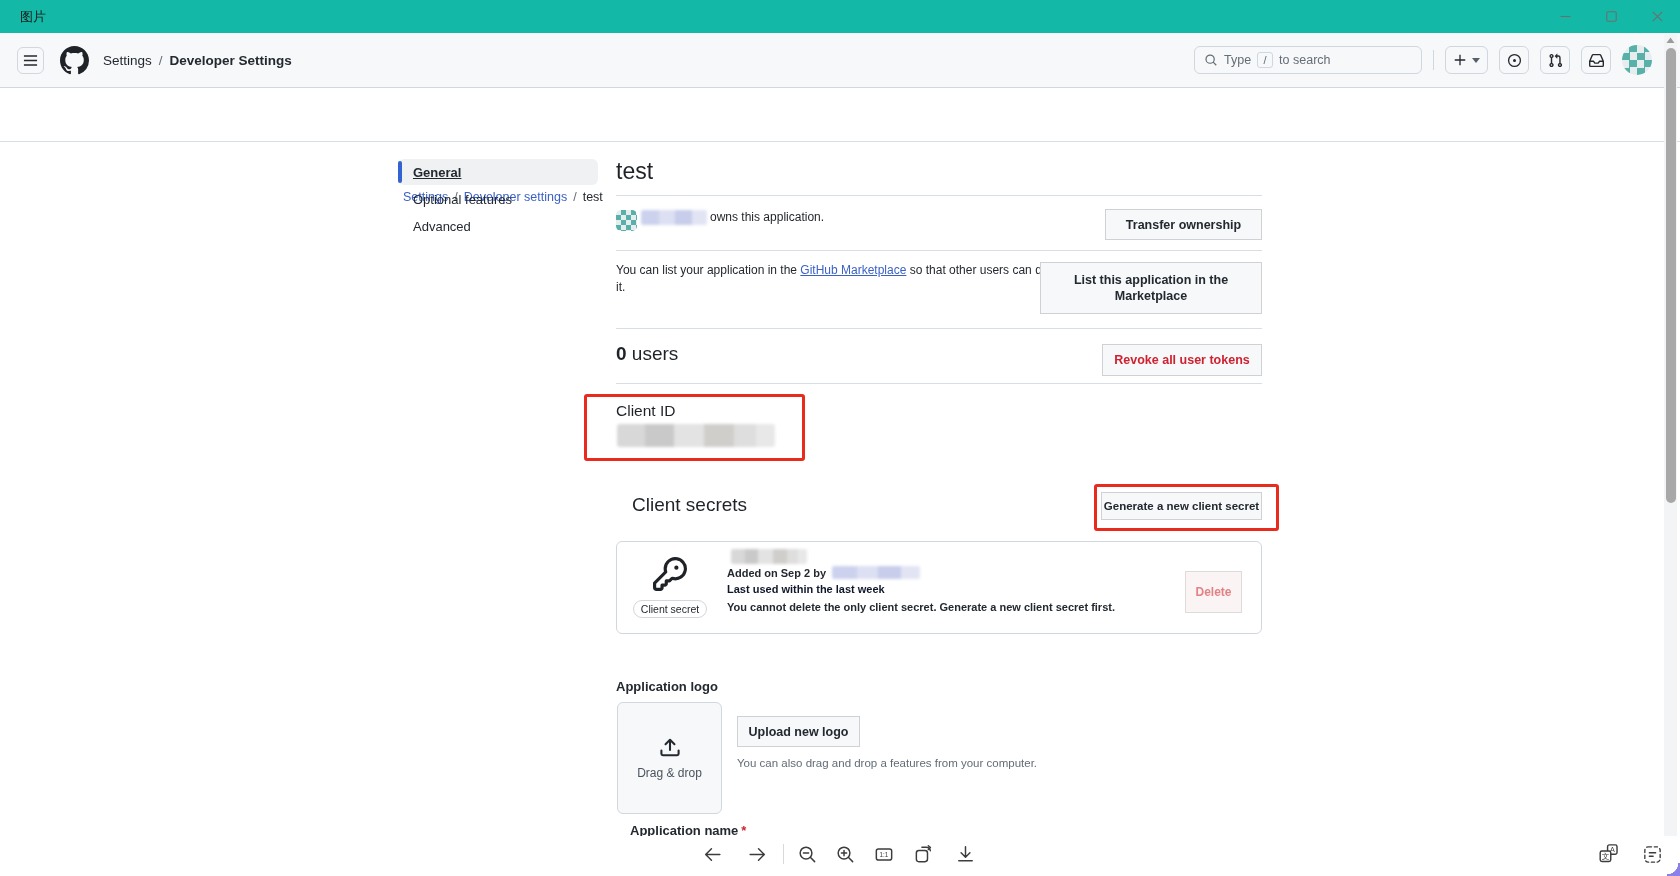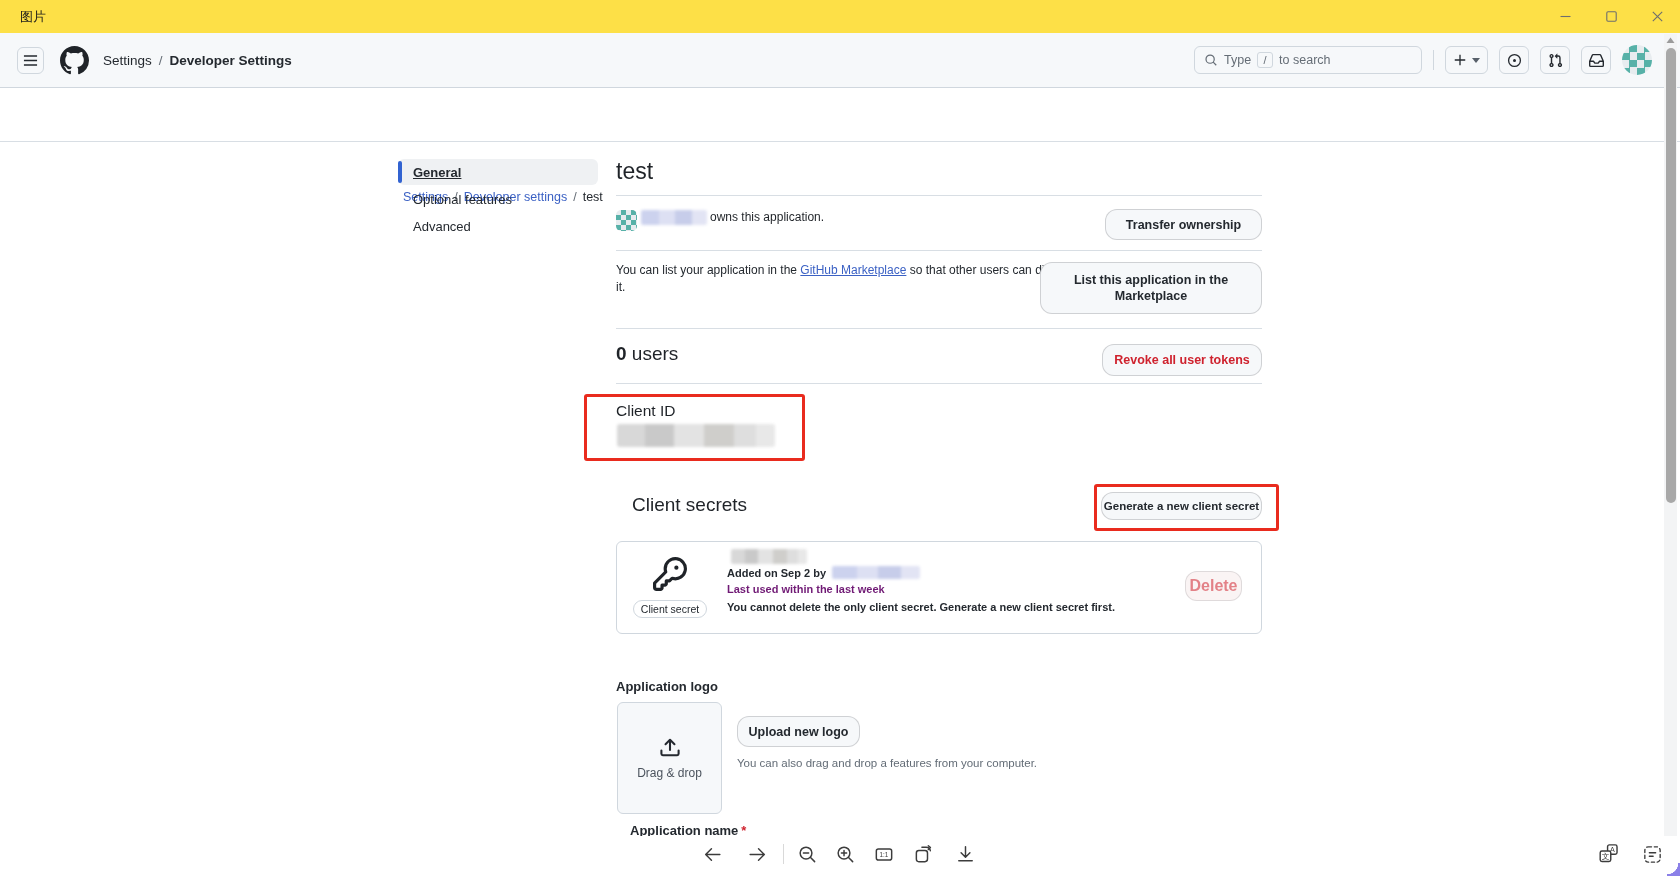--- a/index.html
+++ b/index.html
@@ -1,21 +1,21 @@
 <!DOCTYPE html>
 <html><head>
 <meta charset="utf-8">
 <style>
   * { margin:0; padding:0; box-sizing:border-box; }
   body { background:#2b2b2b; font-family:"Liberation Sans", sans-serif; }
   .app { position:relative; width:1680px; height:876px; background:#fff; overflow:hidden;
          font-family:"Liberation Sans", sans-serif; color:#1f2328; }
 
   
-  .titlebar { position:absolute; left:0; top:0; right:0; height:33px; background:#fde047; }
+  .titlebar { position:absolute; left:0; top:0; right:0; height:33px; background:#14b8a6; }
   .titlebar .title { position:absolute; left:20px; top:8px; font-size:13px; color:#1a1a1a; }
   .win-controls { position:absolute; right:0; top:0; height:33px; display:flex; }
   .win-btn { width:46px; height:33px; display:flex; align-items:center; justify-content:center; }
   .win-btn svg { display:block; }
 
   
   .gh-header { position:absolute; left:0; top:33px; width:1680px; height:55px; background:#f6f8fa;
                border-bottom:1px solid #d0d7de; display:flex; align-items:center; padding:0 28px 0 17px; }
   .hamburger { width:27px; height:27px; border:1px solid #d0d7de; border-radius:6px; background:transparent;
                display:flex; align-items:center; justify-content:center; }
@@ -56,21 +56,21 @@
   
   .main { position:absolute; left:616px; top:142px; width:646px; height:694px; }
   .hr { position:absolute; left:0; right:0; height:1px; background:#d8dee4; }
   .h-app { position:absolute; top:16px; font-size:23px; font-weight:400; color:#1f2328; }
   .row-owner { position:absolute; top:68px; left:0; display:flex; font-size:12px; }
   .owner-avatar { width:21px; height:21px; border-radius:5px; background-size:10px 10px; margin-right:4px; }
   .blur { border-radius:2px; filter:blur(1.6px);
           background:linear-gradient(90deg,#ccd2ee 0 28%,#dde0f3 28% 52%,#c7cdea 52% 78%,#e2e4f4 78% 100%); }
   .blur.gray { background:linear-gradient(90deg,#d8d8d8 0 18%,#c9c9c9 18% 36%,#e3e3e3 36% 55%,#cfcecb 55% 74%,#dedede 74% 88%,#e8e8e8 88% 100%); }
   .owner-blur { width:66px; height:15px; margin-right:3px; }
-  .gh-button { background:#f6f8fa; border:1px solid rgba(31,35,40,0.18); border-radius:12px; color:#24292f;
+  .gh-button { background:#f6f8fa; border:1px solid rgba(31,35,40,0.18); border-radius:0; color:#24292f;
                font-weight:700; font-size:12.5px; display:flex; align-items:center; justify-content:center;
                text-align:center; font-family:"Liberation Sans", sans-serif; }
   .btn-transfer { position:absolute; right:0; top:67px; width:157px; height:31px; }
   .mk-text { position:absolute; left:0; top:120px; width:465px; font-size:12px; line-height:17px; color:#24292f; }
   .mk-text a { color:#3b61c4; text-decoration:underline; }
   .btn-market { position:absolute; right:0; top:120px; width:222px; height:52px; line-height:16px; padding:0 30px; }
   .row-users { position:absolute; left:0; top:201px; font-size:19px; color:#1f2328; }
   .row-users .n { font-weight:700; }
   .btn-revoke { position:absolute; right:0; top:202px; width:160px; height:32px; color:#cf222e; }
   .h-clientid { position:absolute; left:0; top:260px; font-size:15.5px; color:#1f2328; }
@@ -81,24 +81,24 @@
   .secret-card { position:absolute; left:0; top:399px; width:646px; height:93px; border:1px solid #d0d7de;
                  border-radius:6px; background:#fff; }
   .key-wrap { position:absolute; left:36px; top:15px; color:#1f2328; }
   .secret-pill { position:absolute; left:16px; top:58px; width:74px; height:18px; border:1px solid #d0d7de;
                  border-radius:999px; font-size:10.5px; color:#24292f; display:flex; align-items:center;
                  justify-content:center; background:#fff; }
   .secret-blur { position:absolute; left:114px; top:7px; width:76px; height:15px; }
   .sc-line { position:absolute; left:110px; font-size:11px; color:#24292f; display:flex; align-items:center;font-weight:bold; }
   .sc-added { top:24px; }
   .name-blur { width:88px; height:13px; margin-left:6px; }
-  .sc-green { top:41px; color:#701a75; }
+  .sc-green { top:41px; color:#0f172a; }
   .sc-note { top:59px; }
-  .btn-delete { position:absolute; right:19px; top:29px; width:57px; height:30px; background:#faf4f4;
-                border-color:rgba(31,35,40,0.12); color:rgba(207,34,46,0.55); font-size:16px; }
+  .btn-delete { position:absolute; right:19px; top:29px; width:57px; height:42px; background:#faf4f4;
+                border-color:rgba(31,35,40,0.12); color:rgba(207,34,46,0.55); font-size:12px; }
 
   .h-logo { position:absolute; left:0; top:537px; font-size:13px; font-weight:700; color:#24292f; }
   .dropzone { position:absolute; left:1px; top:560px; width:105px; height:112px; background:#f6f8fa;
               border:1px solid #d0d7de; border-radius:6px; display:flex; flex-direction:column;
               align-items:center; justify-content:center; gap:7px; color:#4b535d; font-size:12px; }
   .btn-upload { position:absolute; left:121px; top:574px; width:123px; height:31px; }
   .upload-hint { position:absolute; left:121px; top:615px; font-size:11.5px; color:#636c76; }
   .h-name { position:absolute; left:14px; top:681px; font-size:13px; font-weight:700; color:#24292f; }
   .h-name .req { color:#cf222e; margin-left:3px; }
 

